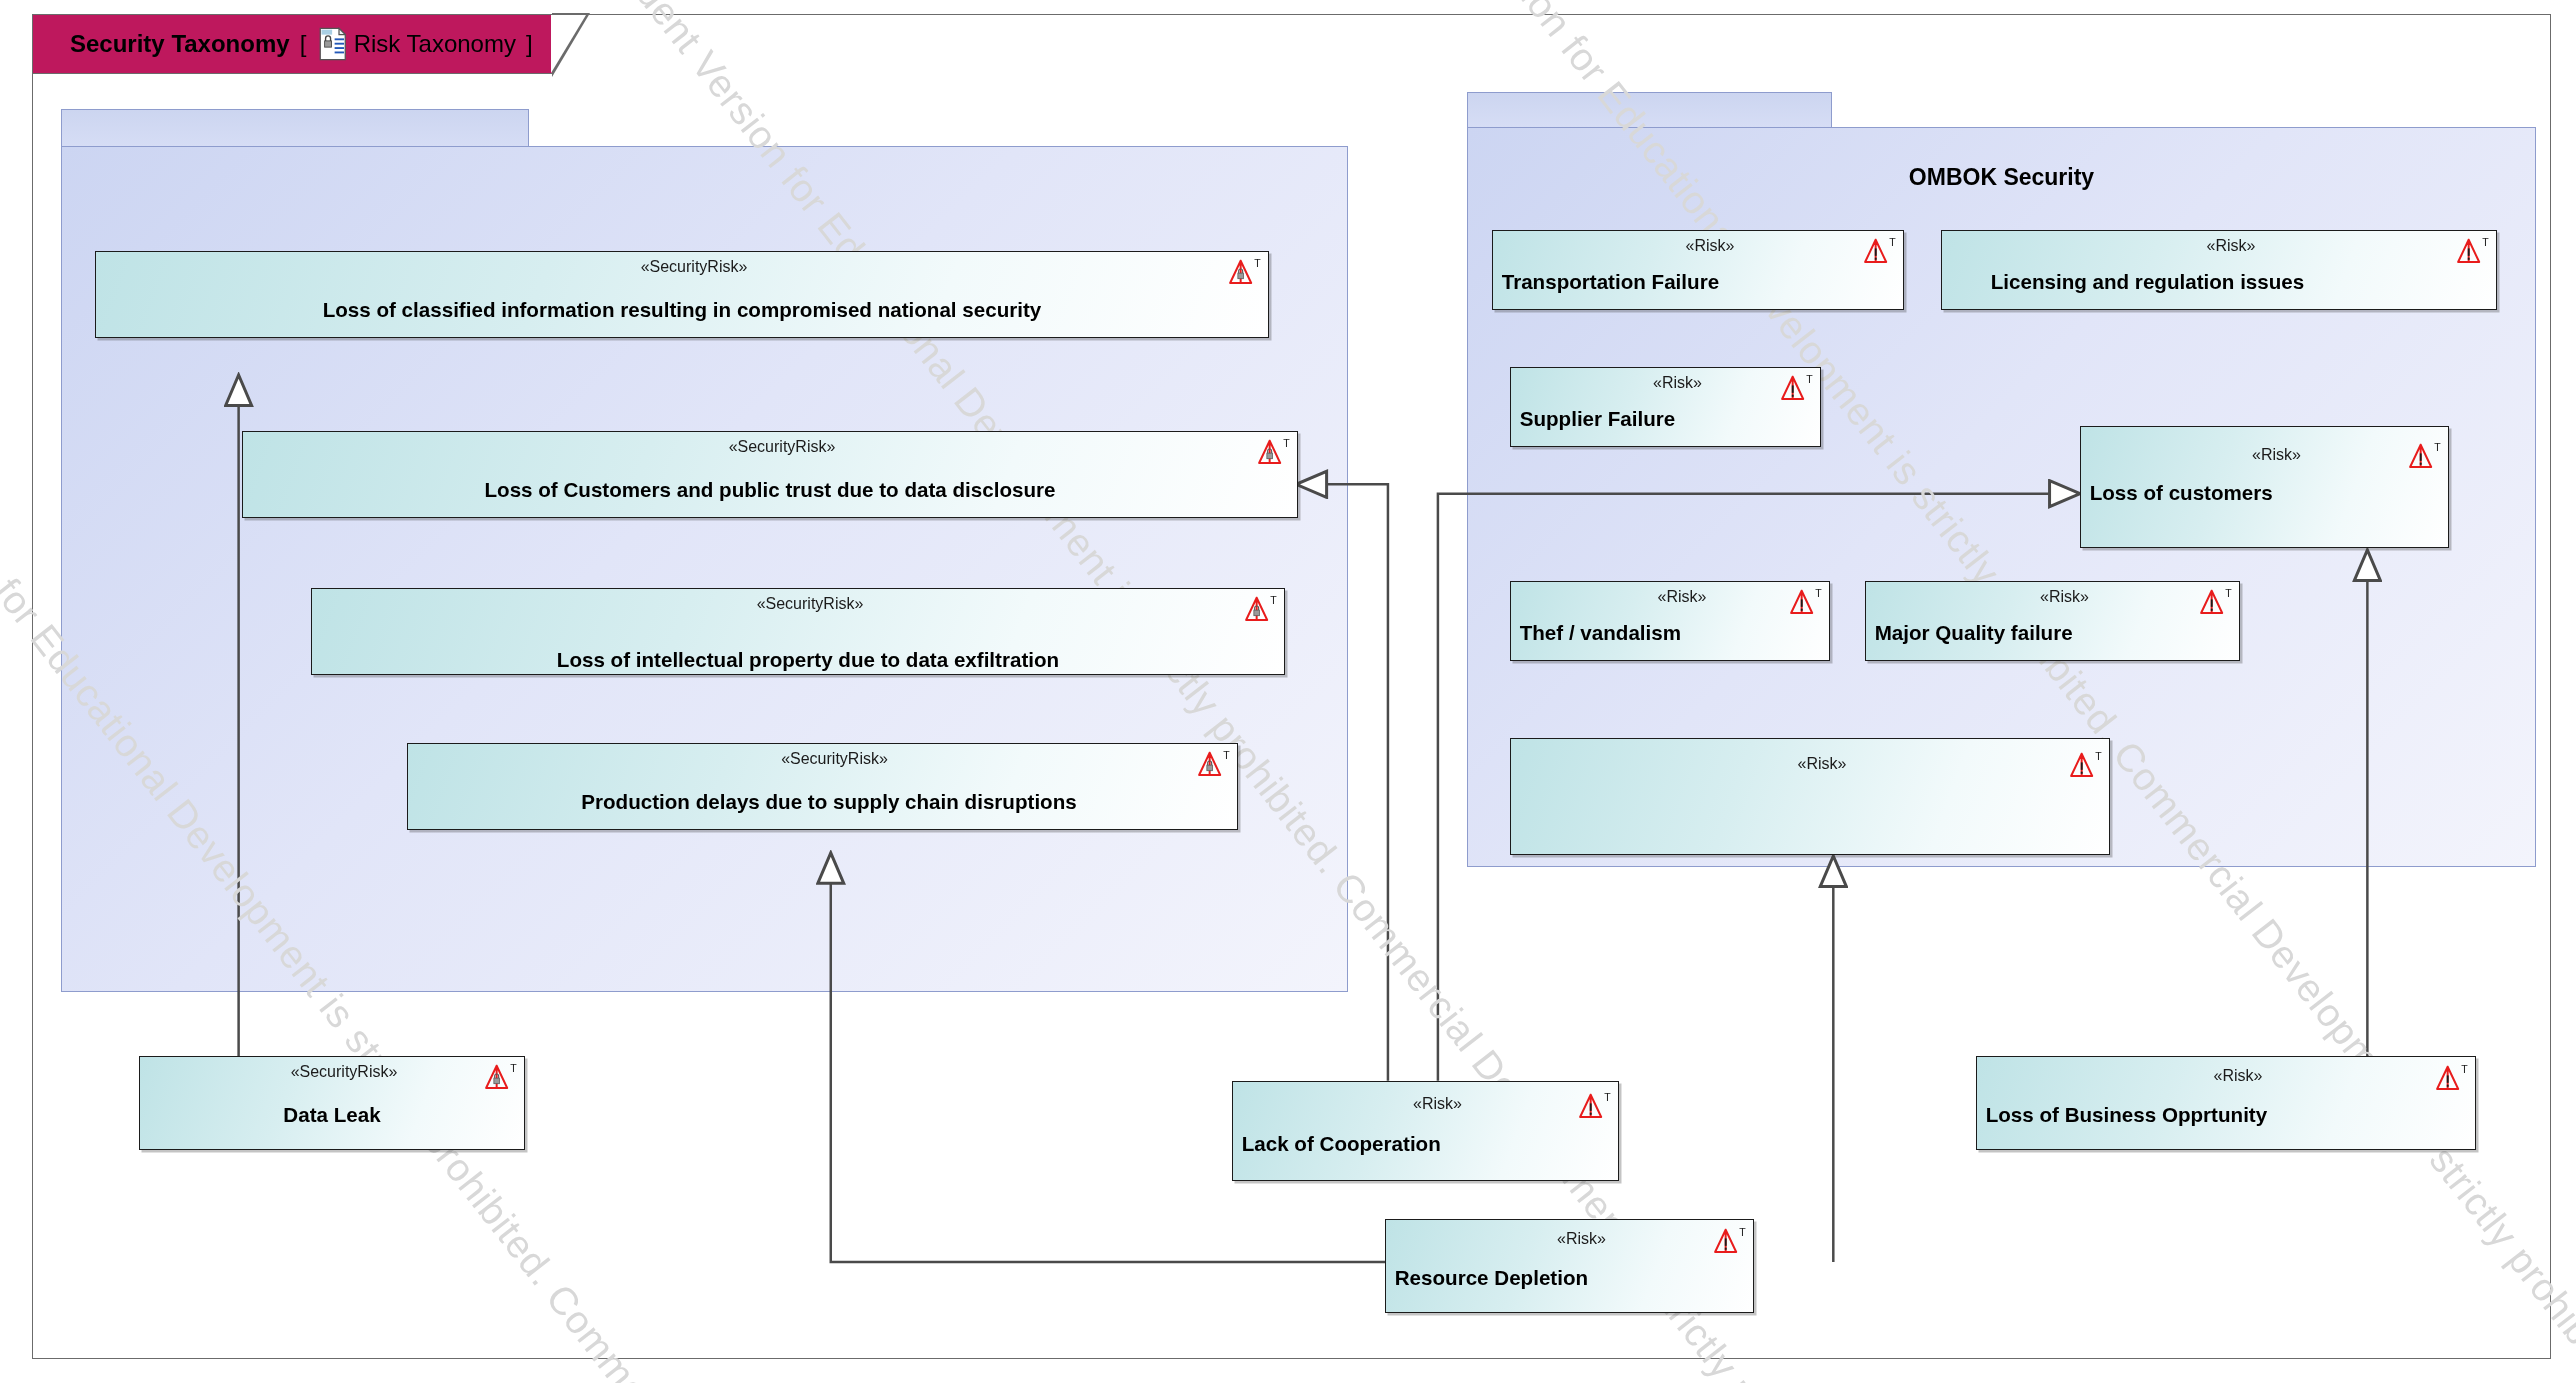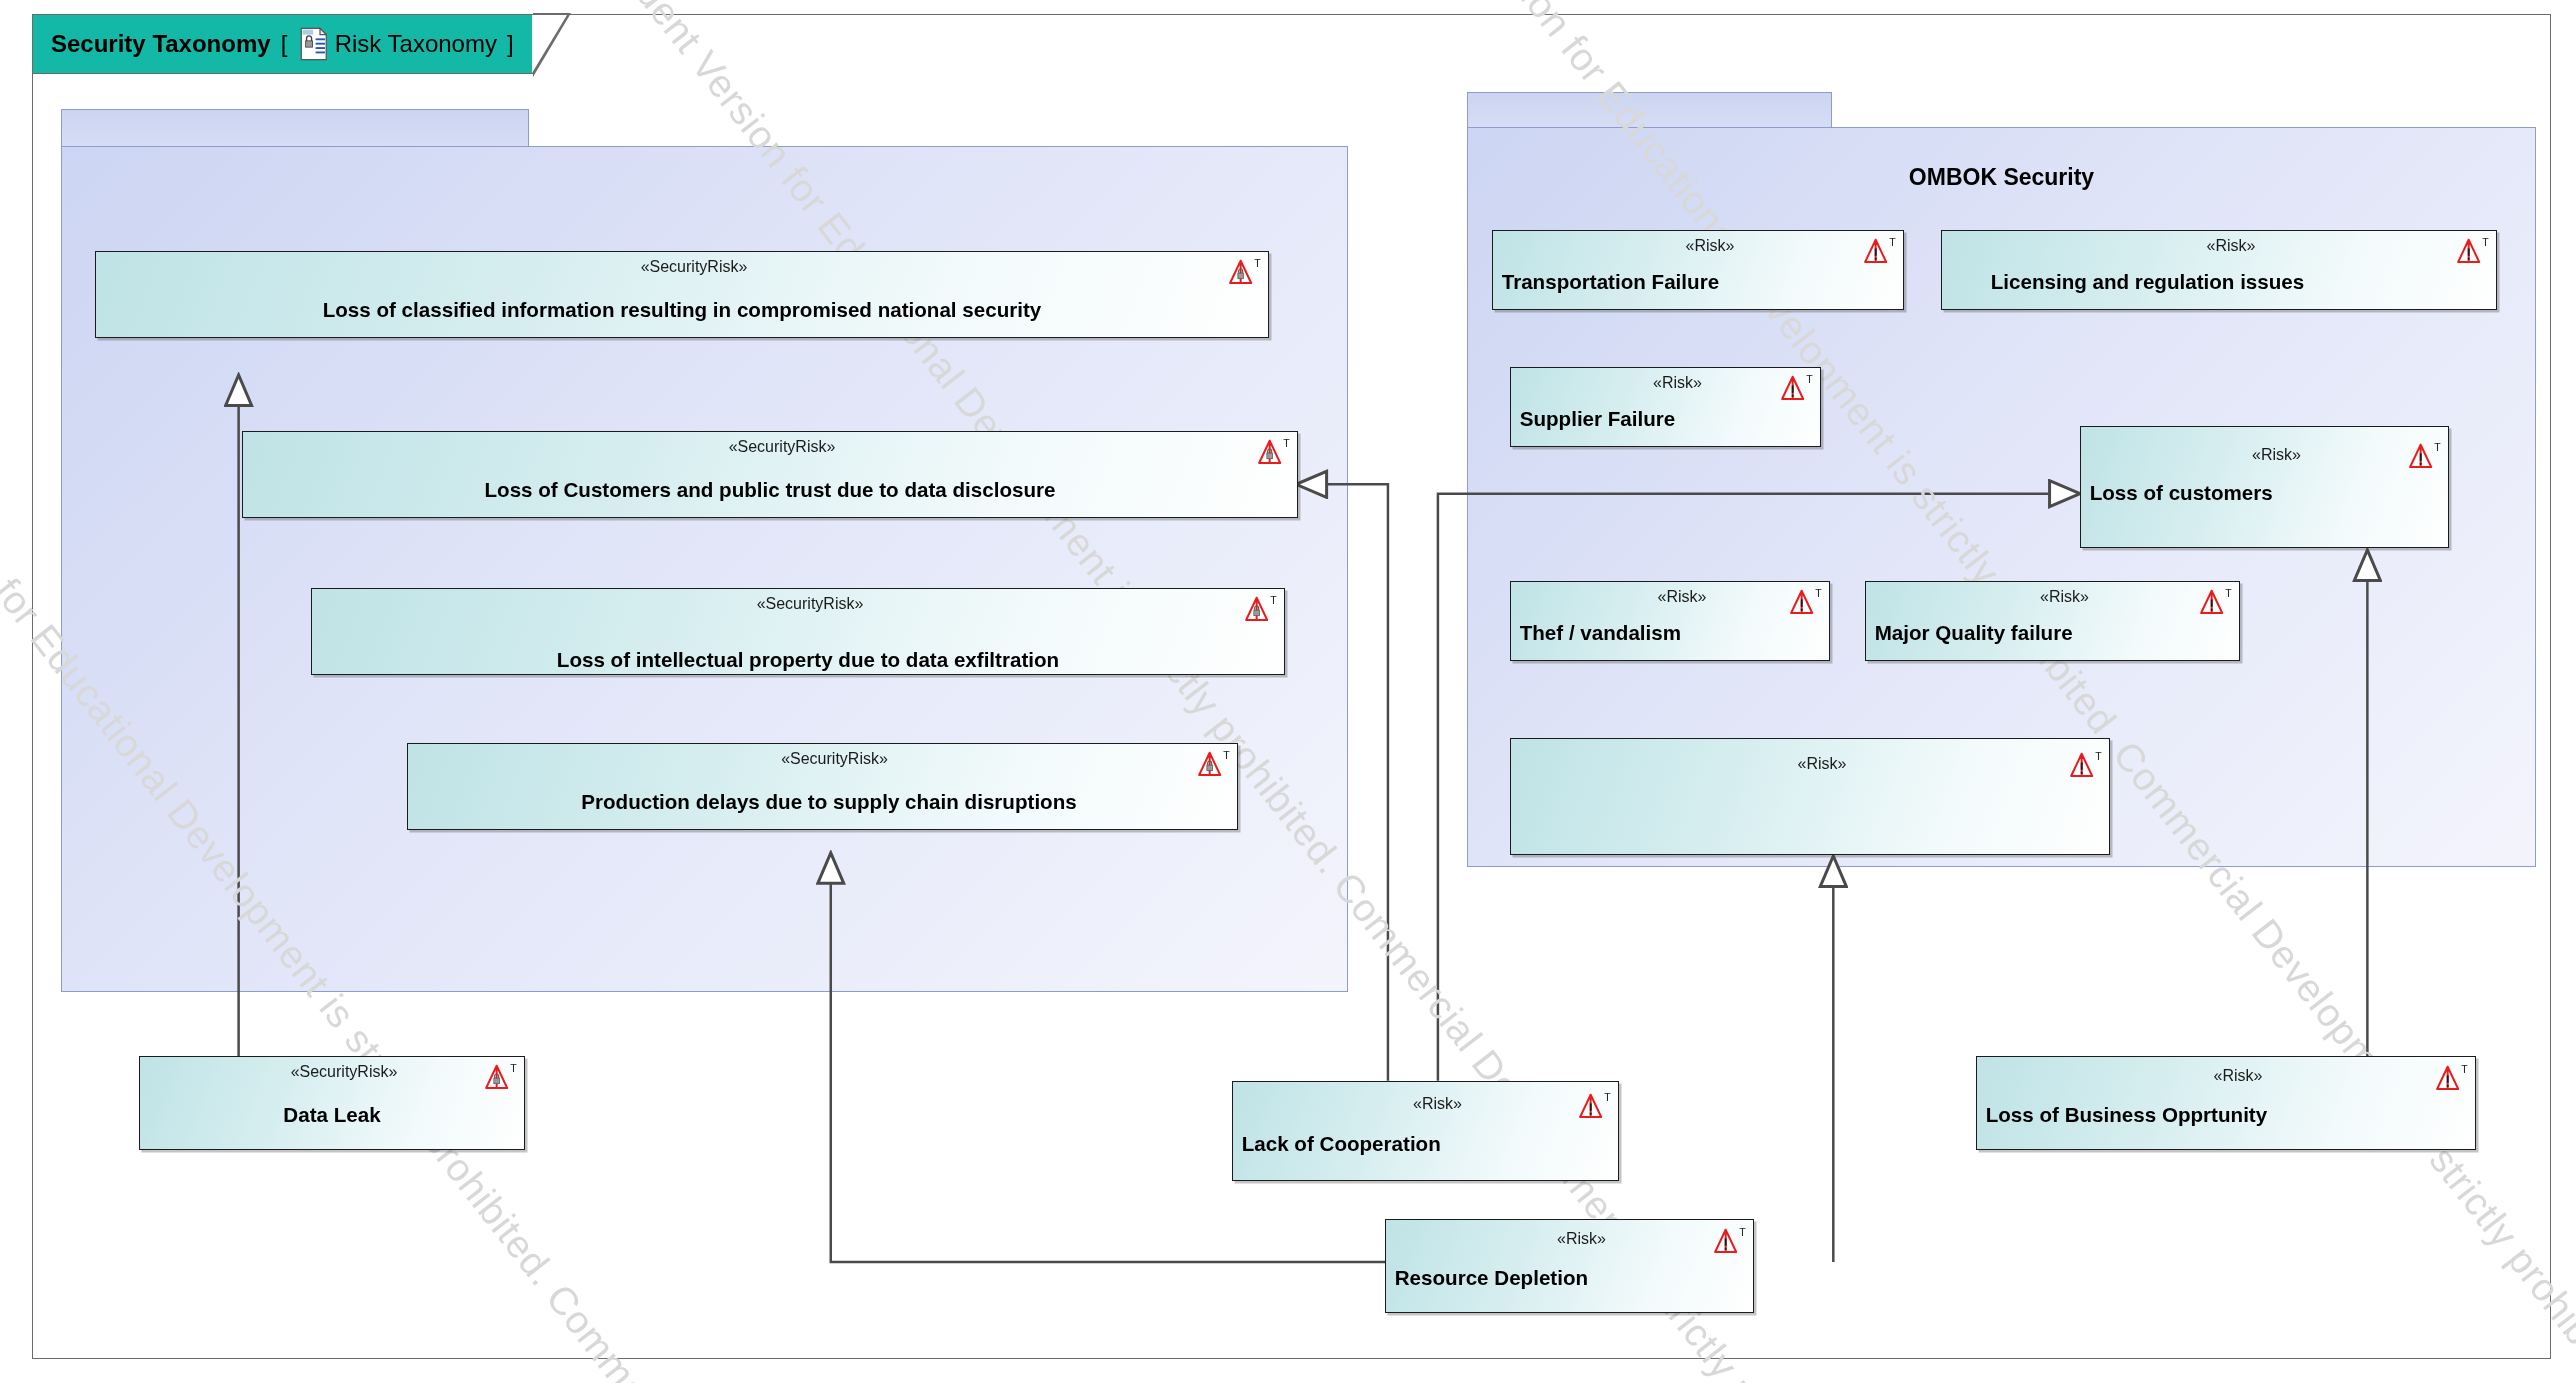--- a/index.html
+++ b/index.html
@@ -36,25 +36,25 @@
     left:32px;top:13.7px;
     width:2517px;height:1343px;
     border:1.9px solid #6b6b6b;
     background:transparent;
     z-index:1;
   }
   #frame-tab{
     position:absolute;
     left:32px;top:13.7px;
     height:60px;
-    background:#14b8a6;
+    background:#be185d;
     border:1.9px solid #6b6b6b;
     border-right:none;
     display:flex;align-items:center;
-    padding:0 16px 0 18px;
+    padding:0 16px 0 37px;
     z-index:6;
     box-sizing:border-box;
   }
   #frame-tab::after{
     content:"";
     position:absolute;
     right:-38px;top:-1.9px;
     width:0;height:0;
     border-left:38px solid #6b6b6b;
     border-bottom:64px solid transparent;

